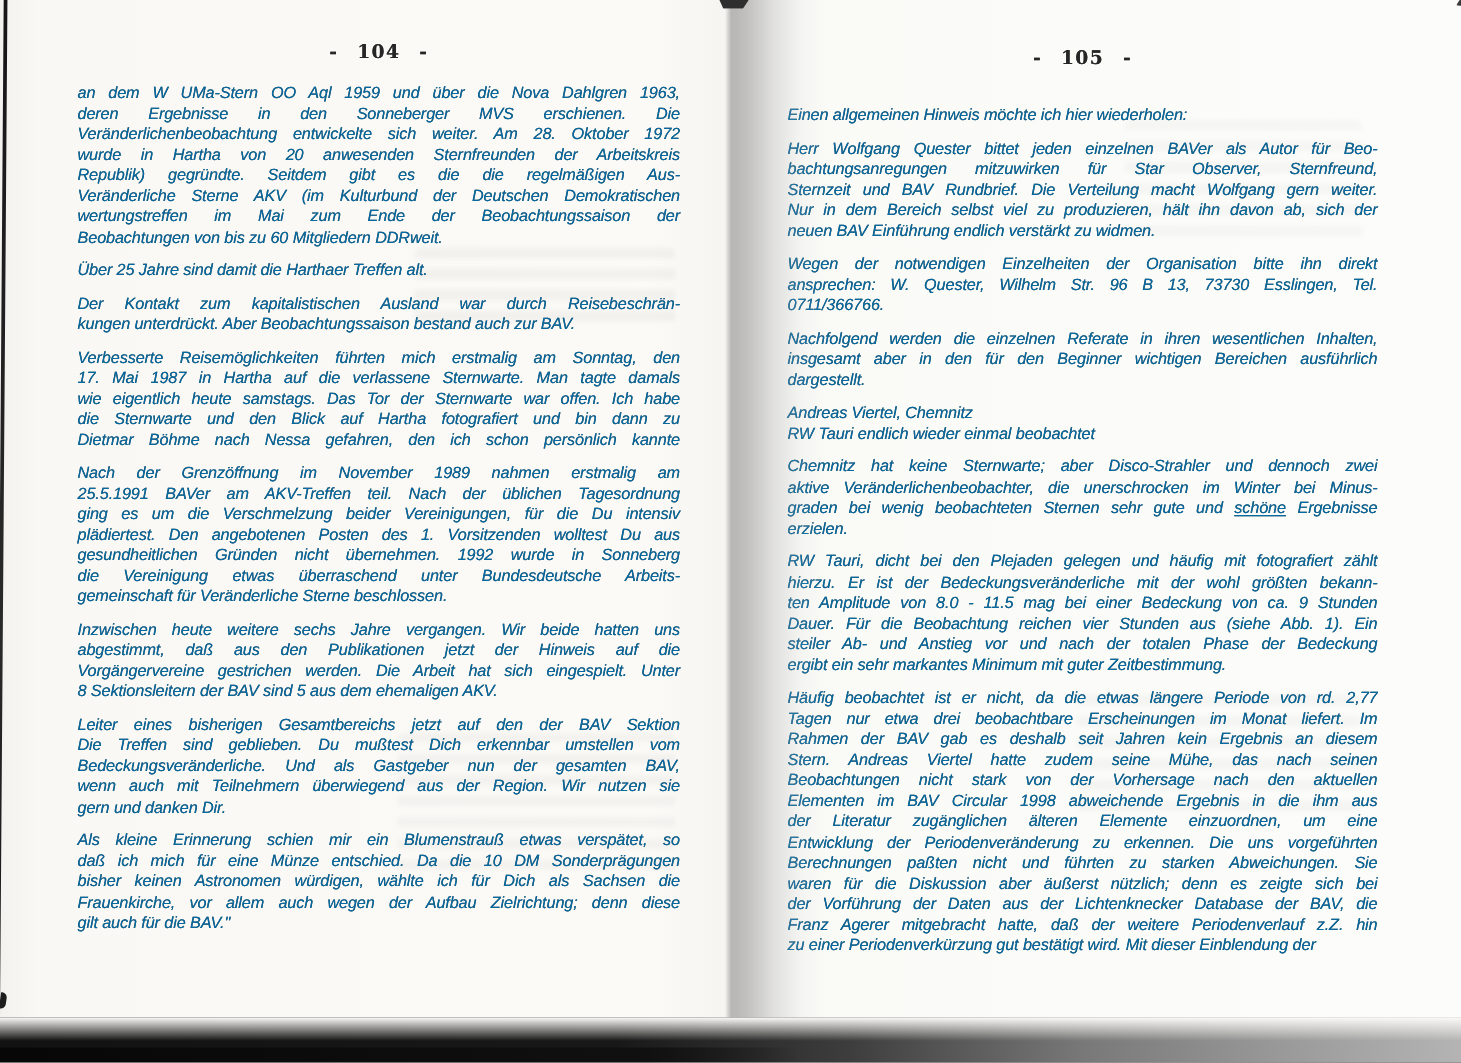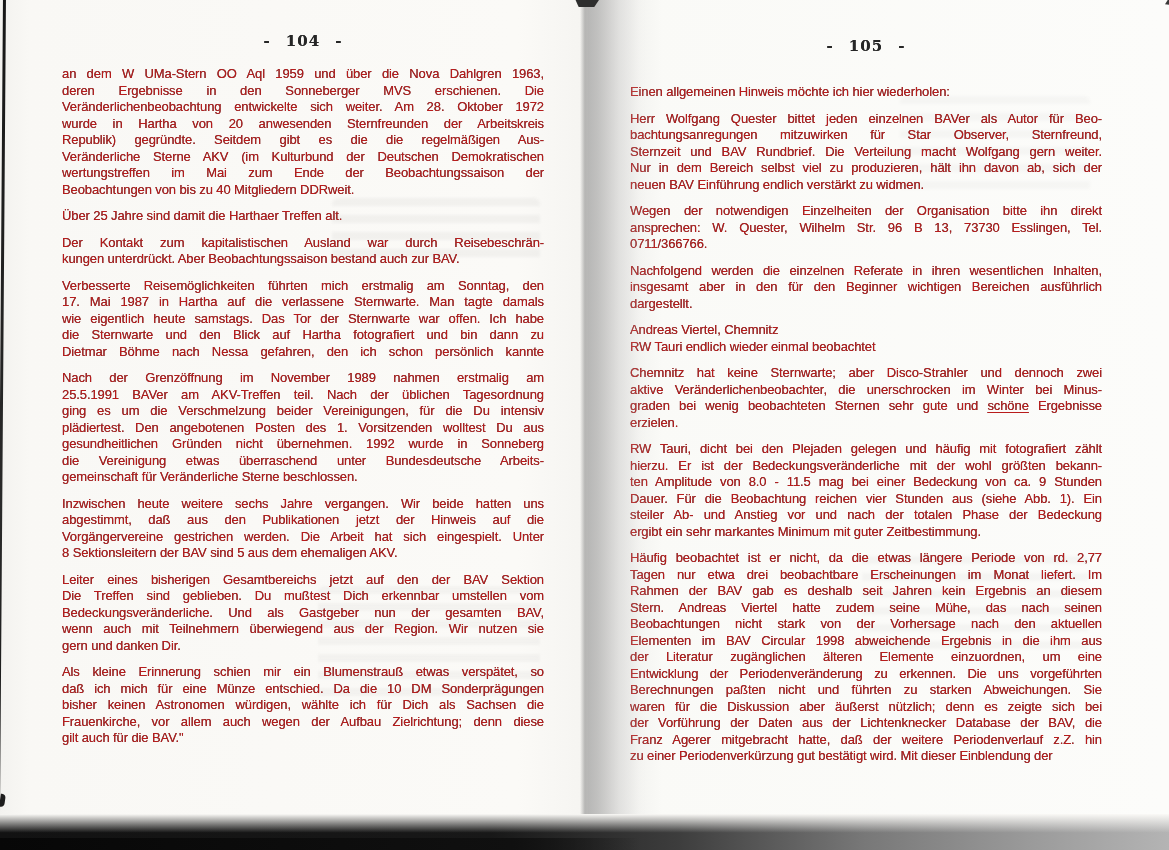--- a/index.html
+++ b/index.html
@@ -14,23 +14,24 @@
   .page-right{left:588px;width:581px;background:linear-gradient(to right,#f1f0ee 0%,#fafaf7 10%,#fcfcfa 100%);}
   .page-header{
     position:absolute;text-align:center;
     font-family:"DejaVu Serif", serif;font-weight:bold;
     font-size:15px;color:#262626;word-spacing:9px;letter-spacing:1px;
     text-shadow:0 0 .4px rgba(30,30,30,.8);
   }
   .hdr-left{left:62px;width:482px;top:32px;}
   .hdr-right{left:630px;width:472px;top:37px;}
   .body-text{
-    position:absolute;color:#b91c1c;font-size:13px;
+    position:absolute;color:#0369a1;font-size:13px;
     letter-spacing:-0.1px;
     text-shadow:0 0 .45px rgba(40,40,40,.85);
+    font-style:italic;
   }
   .body-left{left:62px;width:482px;top:66px;}
   .body-right{left:630px;width:472px;top:84px;}
   .para{margin:0 0 10px 0;}
   .line{
     line-height:16.5px;height:16.5px;white-space:nowrap;
     text-align:justify;text-align-last:justify;
   }
   .line.para-end,.line.align-left{text-align-last:left;white-space:normal;}
   .u{text-decoration:underline;text-underline-offset:2px;}
@@ -96,21 +97,21 @@
 
   <div class="body-text body-left">
       <div class="para">
         <div class="line">an dem W UMa-Stern OO Aql 1959 und über die Nova Dahlgren 1963,</div>
         <div class="line">deren Ergebnisse in den Sonneberger MVS erschienen. Die</div>
         <div class="line">Veränderlichenbeobachtung entwickelte sich weiter. Am 28. Oktober 1972</div>
         <div class="line">wurde in Hartha von 20 anwesenden Sternfreunden der Arbeitskreis</div>
         <div class="line">Republik) gegründte. Seitdem gibt es die die regelmäßigen Aus-</div>
         <div class="line">Veränderliche Sterne AKV (im Kulturbund der Deutschen Demokratischen</div>
         <div class="line">wertungstreffen im Mai zum Ende der Beobachtungssaison der</div>
-        <div class="line para-end">Beobachtungen von bis zu 40 Mitgliedern DDRweit.</div>
+        <div class="line para-end">Beobachtungen von bis zu 60 Mitgliedern DDRweit.</div>
       </div>
       <div class="para">
         <div class="line para-end">Über 25 Jahre sind damit die Harthaer Treffen alt.</div>
       </div>
       <div class="para">
         <div class="line">Der Kontakt zum kapitalistischen Ausland war durch Reisebeschrän-</div>
         <div class="line para-end">kungen unterdrückt. Aber Beobachtungssaison bestand auch zur BAV.</div>
       </div>
       <div class="para">
         <div class="line">Verbesserte Reisemöglichkeiten führten mich erstmalig am Sonntag, den</div>

